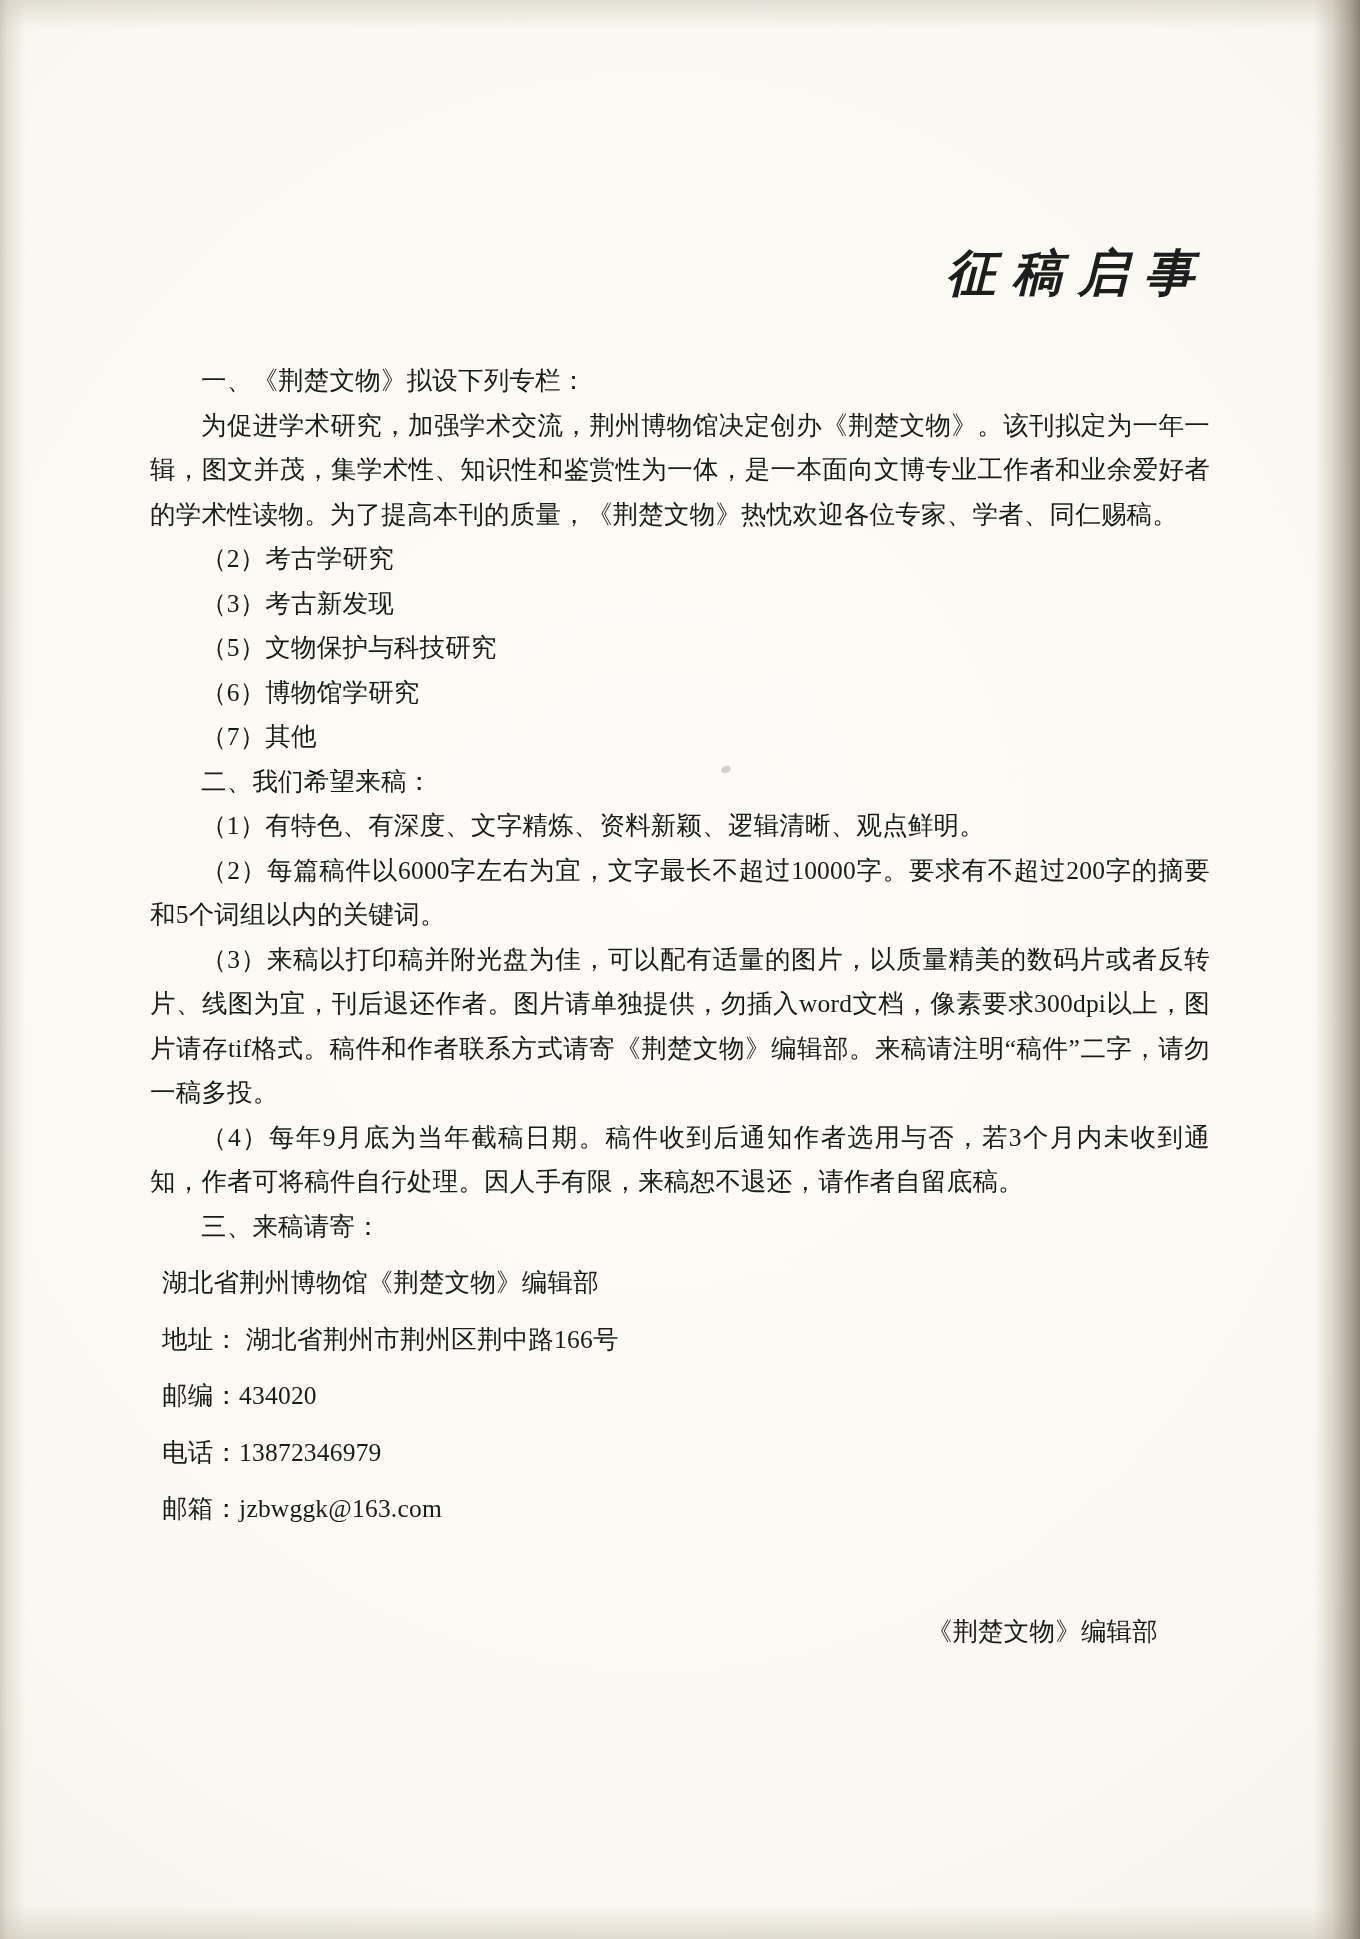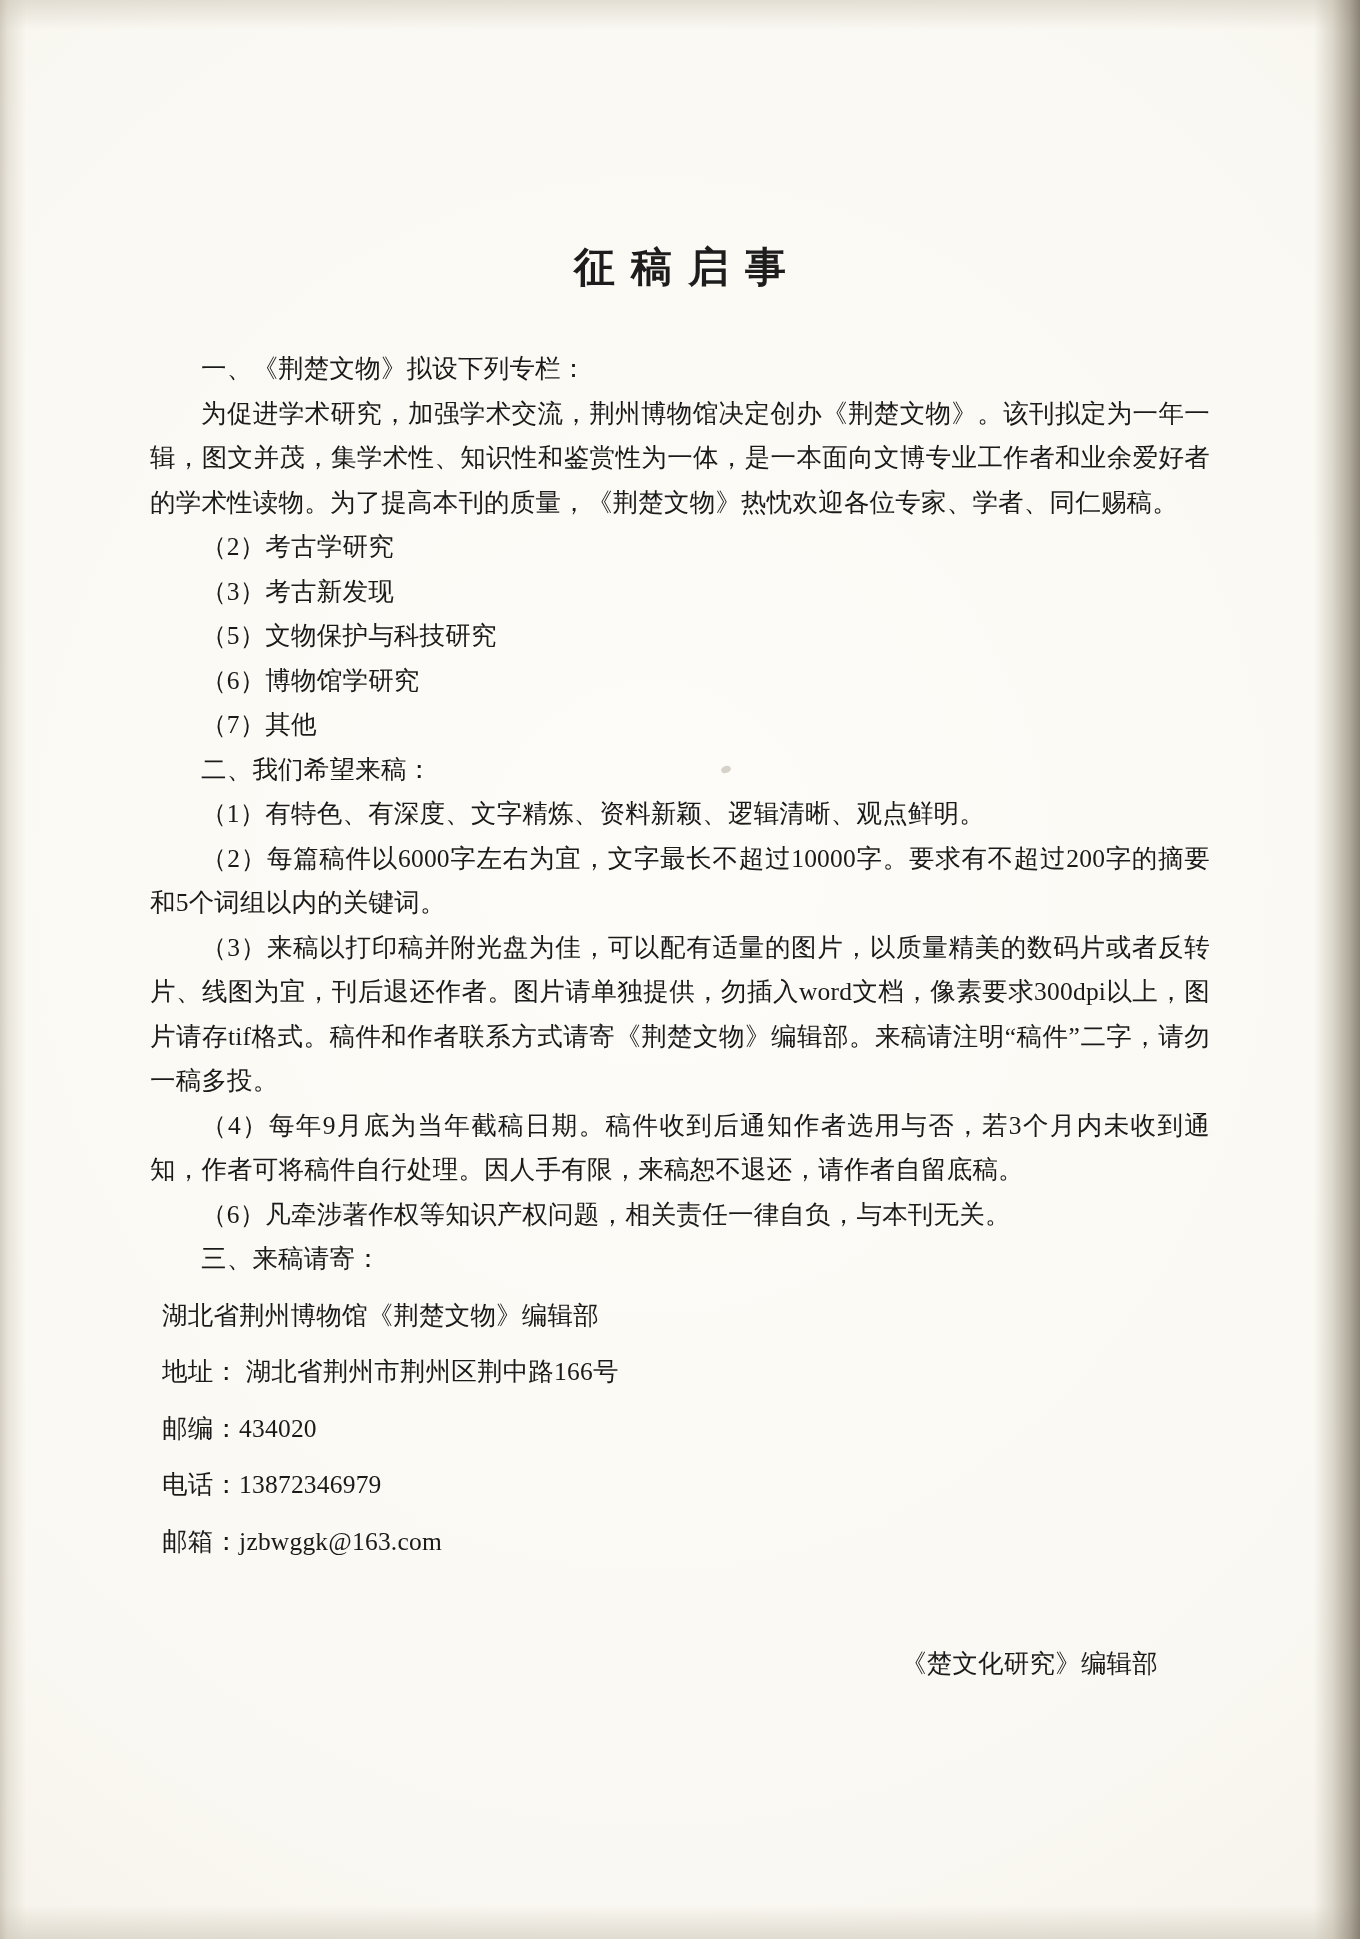--- a/index.html
+++ b/index.html
@@ -61,27 +61,28 @@
     position: absolute;
     left: 150px;
     top: 0;
     width: 1060px;
     height: 100%;
   }
 
   .doc-title {
     margin: 0;
     padding-top: 240px;
-    text-align: center;
-    font-size: 41px;
+    text-align: right;
+    font-size: 50px;
     font-weight: bold;
     letter-spacing: 16px;
     color: #1d1d1d;
     font-family: "DejaVu Serif", "Liberation Serif", serif;
     text-indent: 16px;
+    font-style: italic;
   }
 
   .body-block {
     margin-top: 52px;
     color: #1a1a1a;
     font-size: 25.5px;
     line-height: 44.5px;
     letter-spacing: 0.2px;
     text-align: justify;
     font-family: "Liberation Serif", "DejaVu Serif", serif;
@@ -137,24 +138,23 @@
       <p class="para indent2">（2）考古学研究</p>
       <p class="para indent2">（3）考古新发现</p>
       <p class="para indent2">（5）文物保护与科技研究</p>
       <p class="para indent2">（6）博物馆学研究</p>
       <p class="para indent2">（7）其他</p>
       <p class="para indent2">二、我们希望来稿：</p>
       <p class="para indent2">（1）有特色、有深度、文字精炼、资料新颖、逻辑清晰、观点鲜明。</p>
       <p class="para indent2">（2）每篇稿件以6000字左右为宜，文字最长不超过10000字。要求有不超过200字的摘要和5个词组以内的关键词。</p>
       <p class="para indent2">（3）来稿以打印稿并附光盘为佳，可以配有适量的图片，以质量精美的数码片或者反转片、线图为宜，刊后退还作者。图片请单独提供，勿插入word文档，像素要求300dpi以上，图片请存tif格式。稿件和作者联系方式请寄《荆楚文物》编辑部。来稿请注明“稿件”二字，请勿一稿多投。</p>
       <p class="para indent2">（4）每年9月底为当年截稿日期。稿件收到后通知作者选用与否，若3个月内未收到通知，作者可将稿件自行处理。因人手有限，来稿恕不退还，请作者自留底稿。</p>
-      <p class="para indent2">（6）凡牵涉著作权等知识产权问题，相关责任一律自负，与本刊无关。</p>
       <p class="para indent2">三、来稿请寄：</p>
       <p class="para flat">湖北省荆州博物馆《荆楚文物》编辑部</p>
       <p class="para flat">地址： 湖北省荆州市荆州区荆中路166号</p>
       <p class="para flat">邮编：434020</p>
       <p class="para flat">电话：13872346979</p>
       <p class="para flat">邮箱：jzbwggk@163.com</p>
 
-      <p class="signature">《楚文化研究》编辑部</p>
+      <p class="signature">《荆楚文物》编辑部</p>
     </div>
   </div>
 </div>
 
 </body></html>

